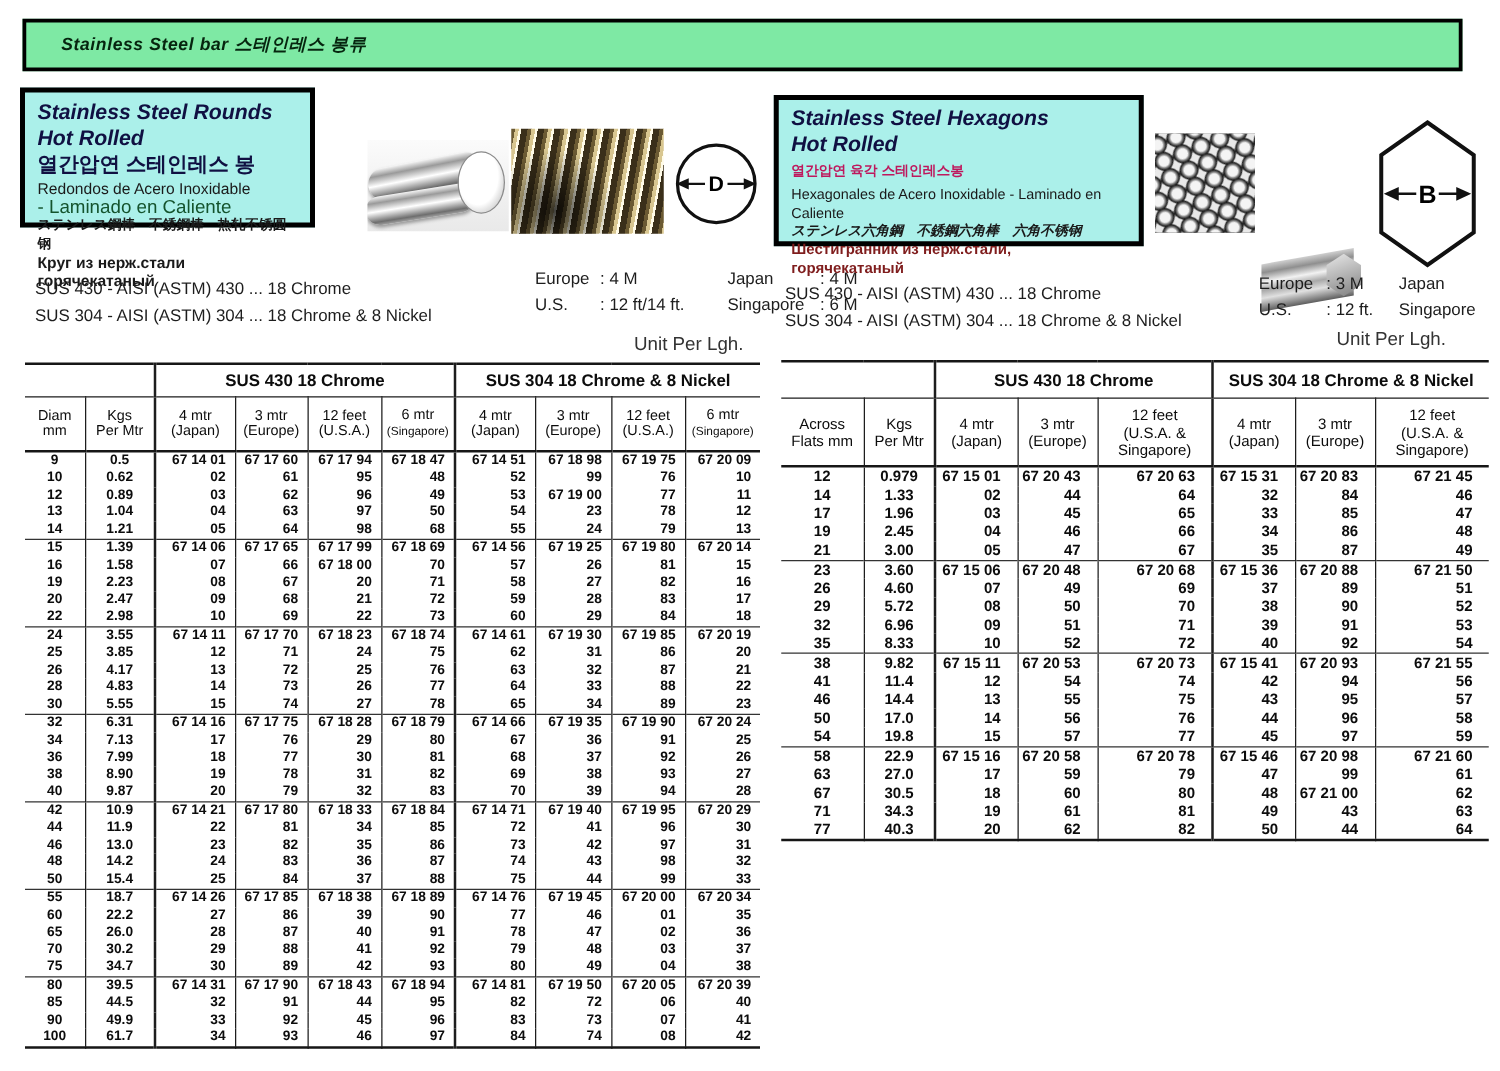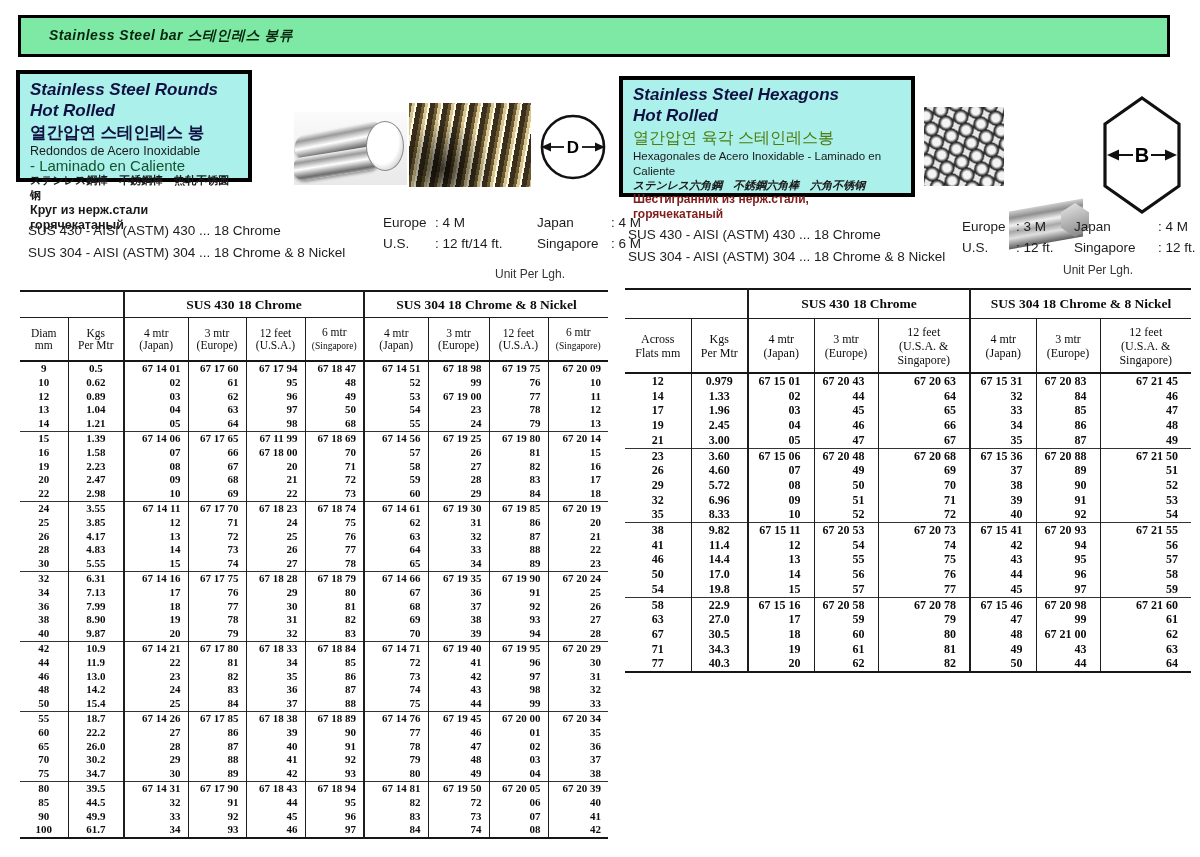--- a/index.html
+++ b/index.html
@@ -14,21 +14,21 @@
                  padding-left:28px;letter-spacing:.5px;}
 
   
   .infobox{background:#abf0ea;border:4px solid #000;padding:5px 10px;box-sizing:border-box;}
   .ib-l0,.ib-l1{font-style:italic;font-weight:700;font-size:17px;color:#101042;line-height:21px;}
   .ib-l2{font-weight:700;font-size:16.5px;color:#101042;line-height:23px;}
   .ib-l3{font-size:12.5px;color:#1a1a1a;line-height:15px;}
   .ib-l4{font-size:15px;color:#14532d;line-height:14px;}
   .ib-l5{font-size:11px;font-weight:700;color:#1a1a1a;line-height:15px;}
   .ib-l6{font-size:12.5px;font-weight:700;color:#1a1a1a;line-height:15px;}
-  .hx-l2{font-weight:400;font-size:16px;color:#4d7c0f;line-height:23px;}
+  .hx-l2{font-weight:700;font-size:11px;color:#be185d;line-height:23px;}
   .hx-l3{font-size:11.5px;color:#1a1a1a;line-height:14.5px;}
   .hx-l4{font-size:11px;font-weight:700;color:#1a1a1a;line-height:14px;font-style:italic;}
   .hx-l5{font-size:12px;font-weight:700;color:#7f1d1d;line-height:14.5px;}
 
   
   .photo{overflow:hidden;}
   .ph-rounds{background:linear-gradient(180deg,#fbfbfb,#e9e9e9);}
   .cyl{position:absolute;border-radius:13px;
        background:linear-gradient(180deg,#f4f4f4 0%,#9a9a9a 22%,#ffffff 52%,#6e6e6e 88%,#a0a0a0 100%);
        box-shadow:0 2px 3px rgba(0,0,0,.35);}
@@ -49,26 +49,26 @@
   .ph-hexbar{background:#fff;position:relative;}
   .ph-hexbar .bar{position:absolute;left:0;top:14px;width:74px;height:38px;
       transform:skewY(-10deg);
       background:linear-gradient(180deg,#cfcfcf 0%,#8f8f8f 18%,#f2f2f2 38%,#a8a8a8 55%,#e0e0e0 72%,#5c5c5c 100%);}
   .ph-hexbar .face{position:absolute;right:4px;top:12px;width:28px;height:34px;
       clip-path:polygon(50% 0,100% 27%,100% 73%,50% 100%,0 73%,0 27%);
       background:linear-gradient(160deg,#e8e8e8,#a9a9a9 60%,#7d7d7d);}
 
   
   .spec{font-size:13.5px;line-height:22px;color:#1d1d1d;}
-  .lengths{display:grid;font-size:13.5px;color:#1d1d1d;row-gap:6px;}
-  .unitnote{font-size:12px;color:#333;text-align:left;}
+  .lengths{display:grid;font-size:13.5px;color:#1d1d1d;row-gap:6px;margin-left:45px;}
+  .unitnote{font-size:15px;color:#333;text-align:center;}
 
   
   .ptable{border-collapse:collapse;table-layout:fixed;
-          border-top:2px solid #161616;border-bottom:2px solid #161616;font-family:Liberation Serif, serif;}
+          border-top:2px solid #161616;border-bottom:2px solid #161616;}
   .ptable th,.ptable td{padding:0;white-space:nowrap;overflow:hidden;color:#0c0c0c;
           border:0 solid #1d1d1d;}
   .ptable .vln{border-left-width:1px;}
   .ptable .thickL{border-left-width:2.5px;}
   .ptable thead tr.grp th{border-bottom:1px solid #1d1d1d;font-weight:700;text-align:center;}
   .ptable thead tr.cols th{border-bottom:2.5px solid #161616;font-weight:400;text-align:center;}
   .ptable tr.blockTop td{border-top:1.5px solid #333;}
   .ptable td{font-weight:700;}
   .ptable .dim{text-align:center;}
   .ptable .code{text-align:right;}
@@ -230,21 +230,21 @@
             <td class="code vln thickL">55</td>
             <td class="code vln">24</td>
             <td class="code vln">79</td>
             <td class="code vln">13</td>
           </tr>
           <tr class="blockTop">
             <td class="dim">15</td>
             <td class="dim vln">1.39</td>
             <td class="code vln thickL">67 14 06</td>
             <td class="code vln">67 17 65</td>
-            <td class="code vln">67 11 99</td>
+            <td class="code vln">67 17 99</td>
             <td class="code vln">67 18 69</td>
             <td class="code vln thickL">67 14 56</td>
             <td class="code vln">67 19 25</td>
             <td class="code vln">67 19 80</td>
             <td class="code vln">67 20 14</td>
           </tr>
           <tr>
             <td class="dim">16</td>
             <td class="dim vln">1.58</td>
             <td class="code vln thickL">07</td>

